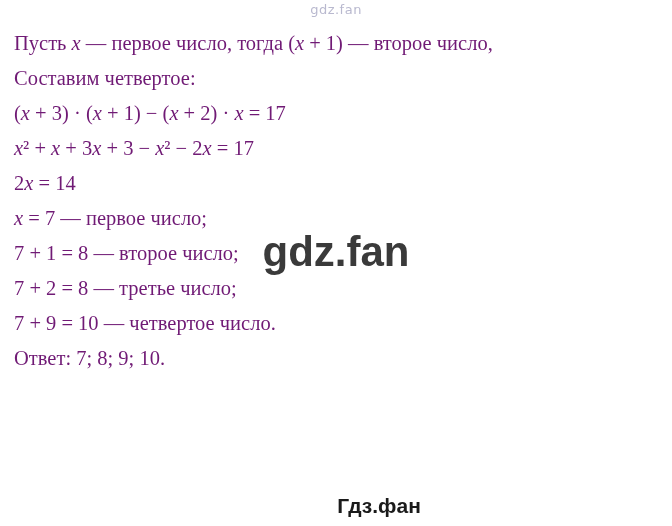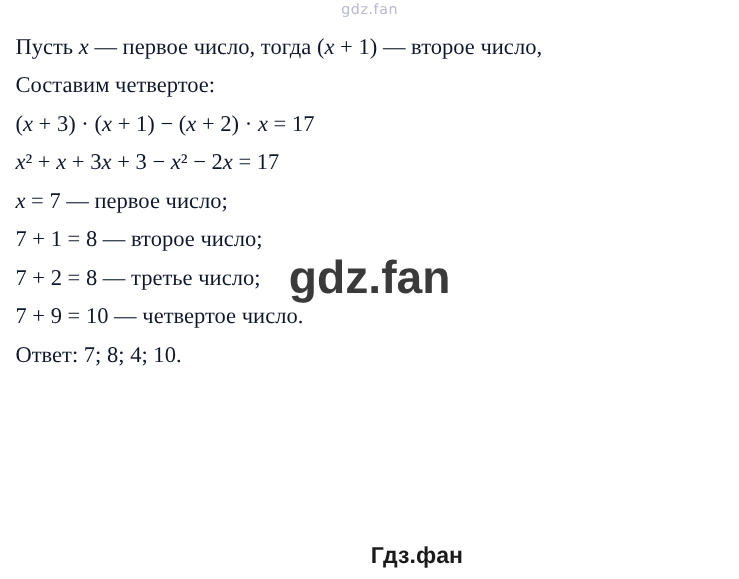--- a/index.html
+++ b/index.html
@@ -67,21 +67,21 @@
     position: absolute;
     top: 26px;
     left: 14px;
     width: 650px;
   }
 
   .line {
     font-size: 20.5px;
     line-height: 35px;
     white-space: nowrap;
-    color: #0f172a;
+    color: #701a75;
   }
 
   i.var {
     font-style: italic;
     font-family: "Liberation Serif", serif;
   }
 </style>
 </head>
 <body>
 
@@ -91,20 +91,21 @@
 
   <div class="watermark-center">gdz.fan</div>
 
   <div class="watermark-bottom">Гдз.фан</div>
 
   <div class="solution">
     <div class="line">Пусть <i class="var">x</i> — первое число, тогда (<i class="var">x</i> + 1) — второе число,</div>
     <div class="line">Составим четвертое:</div>
     <div class="line">(<i class="var">x</i> + 3) · (<i class="var">x</i> + 1) − (<i class="var">x</i> + 2) · <i class="var">x</i> = 17</div>
     <div class="line"><i class="var">x</i>² + <i class="var">x</i> + 3<i class="var">x</i> + 3 − <i class="var">x</i>² − 2<i class="var">x</i> = 17</div>
+    <div class="line">2<i class="var">x</i> = 14</div>
     <div class="line"><i class="var">x</i> = 7 — первое число;</div>
     <div class="line">7 + 1 = 8 — второе число;</div>
     <div class="line">7 + 2 = 8 — третье число;</div>
     <div class="line">7 + 9 = 10 — четвертое число.</div>
-    <div class="line">Ответ: 7; 8; 4; 10.</div>
+    <div class="line">Ответ: 7; 8; 9; 10.</div>
   </div>
 
 </div>
 
 </body></html>

